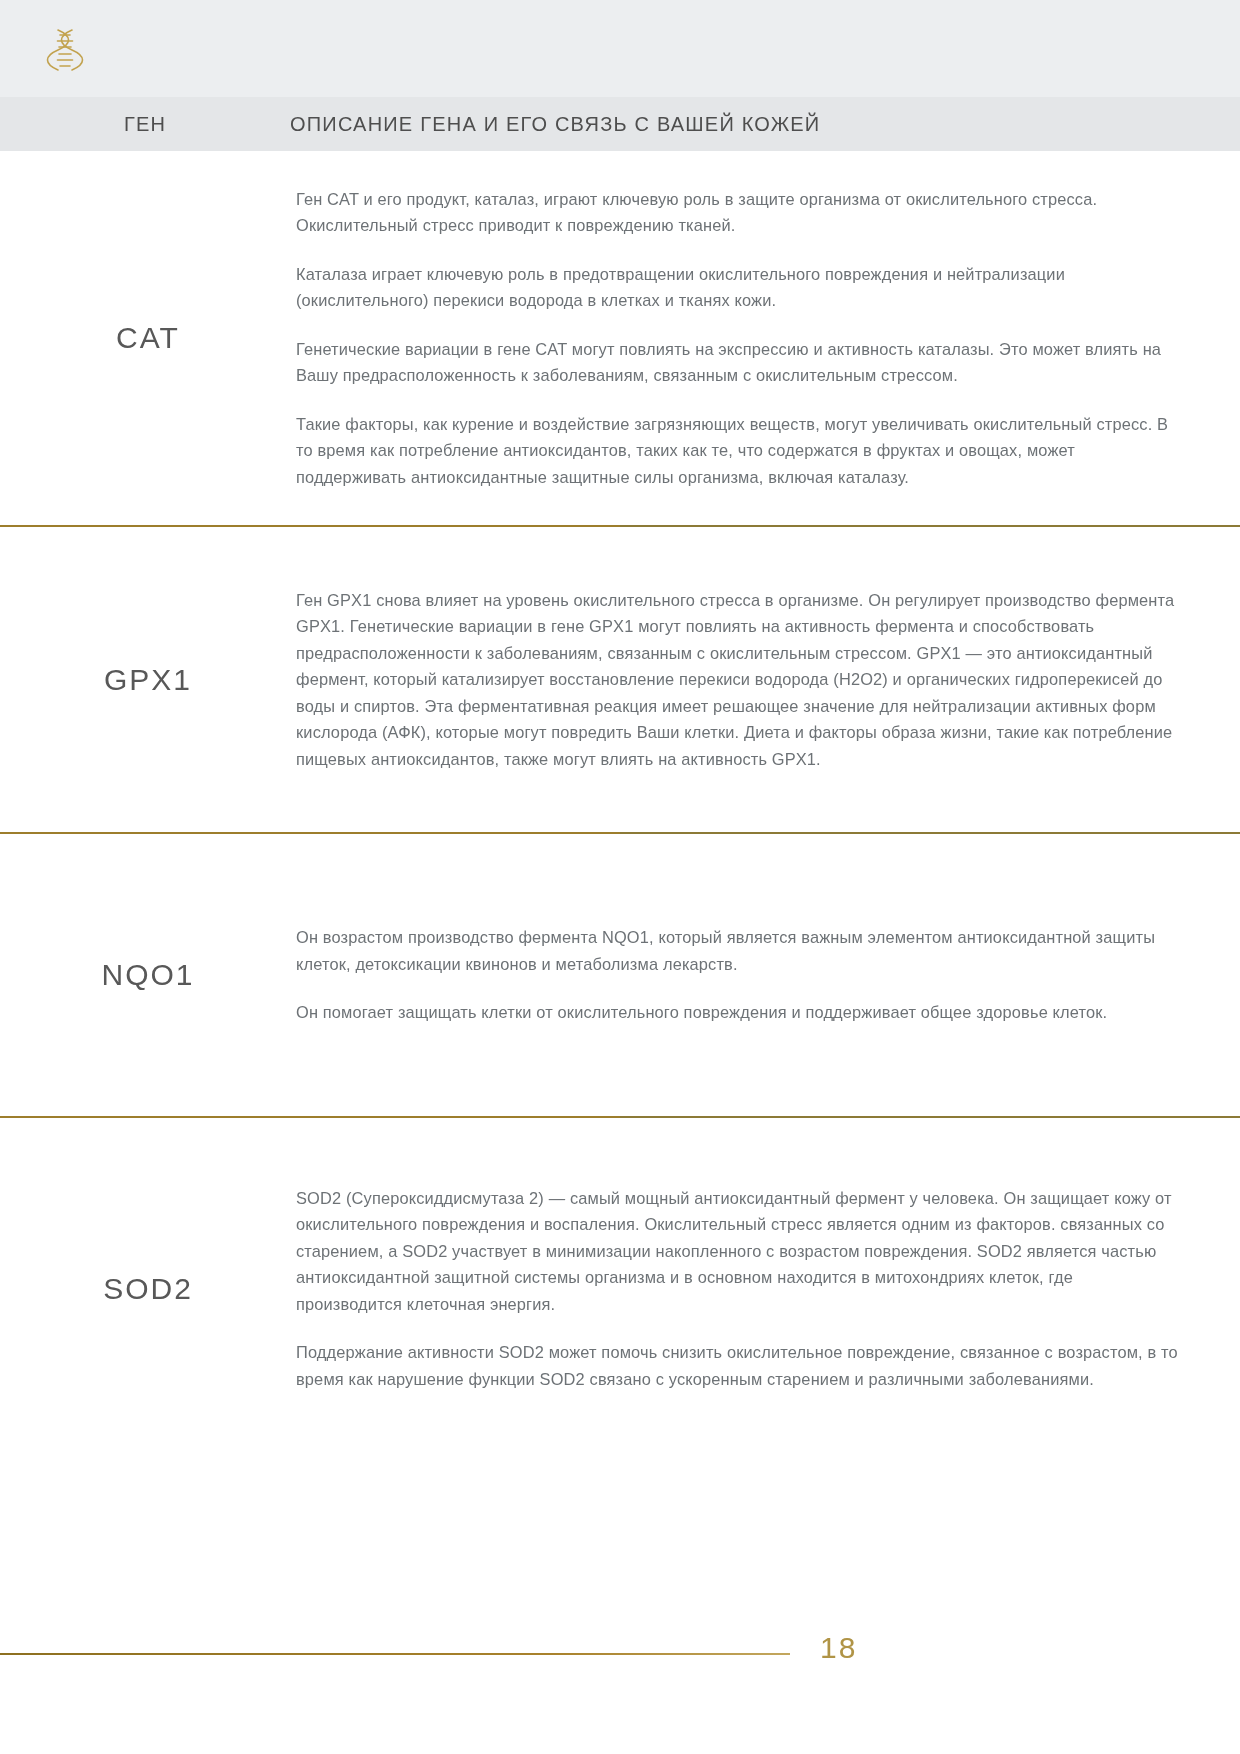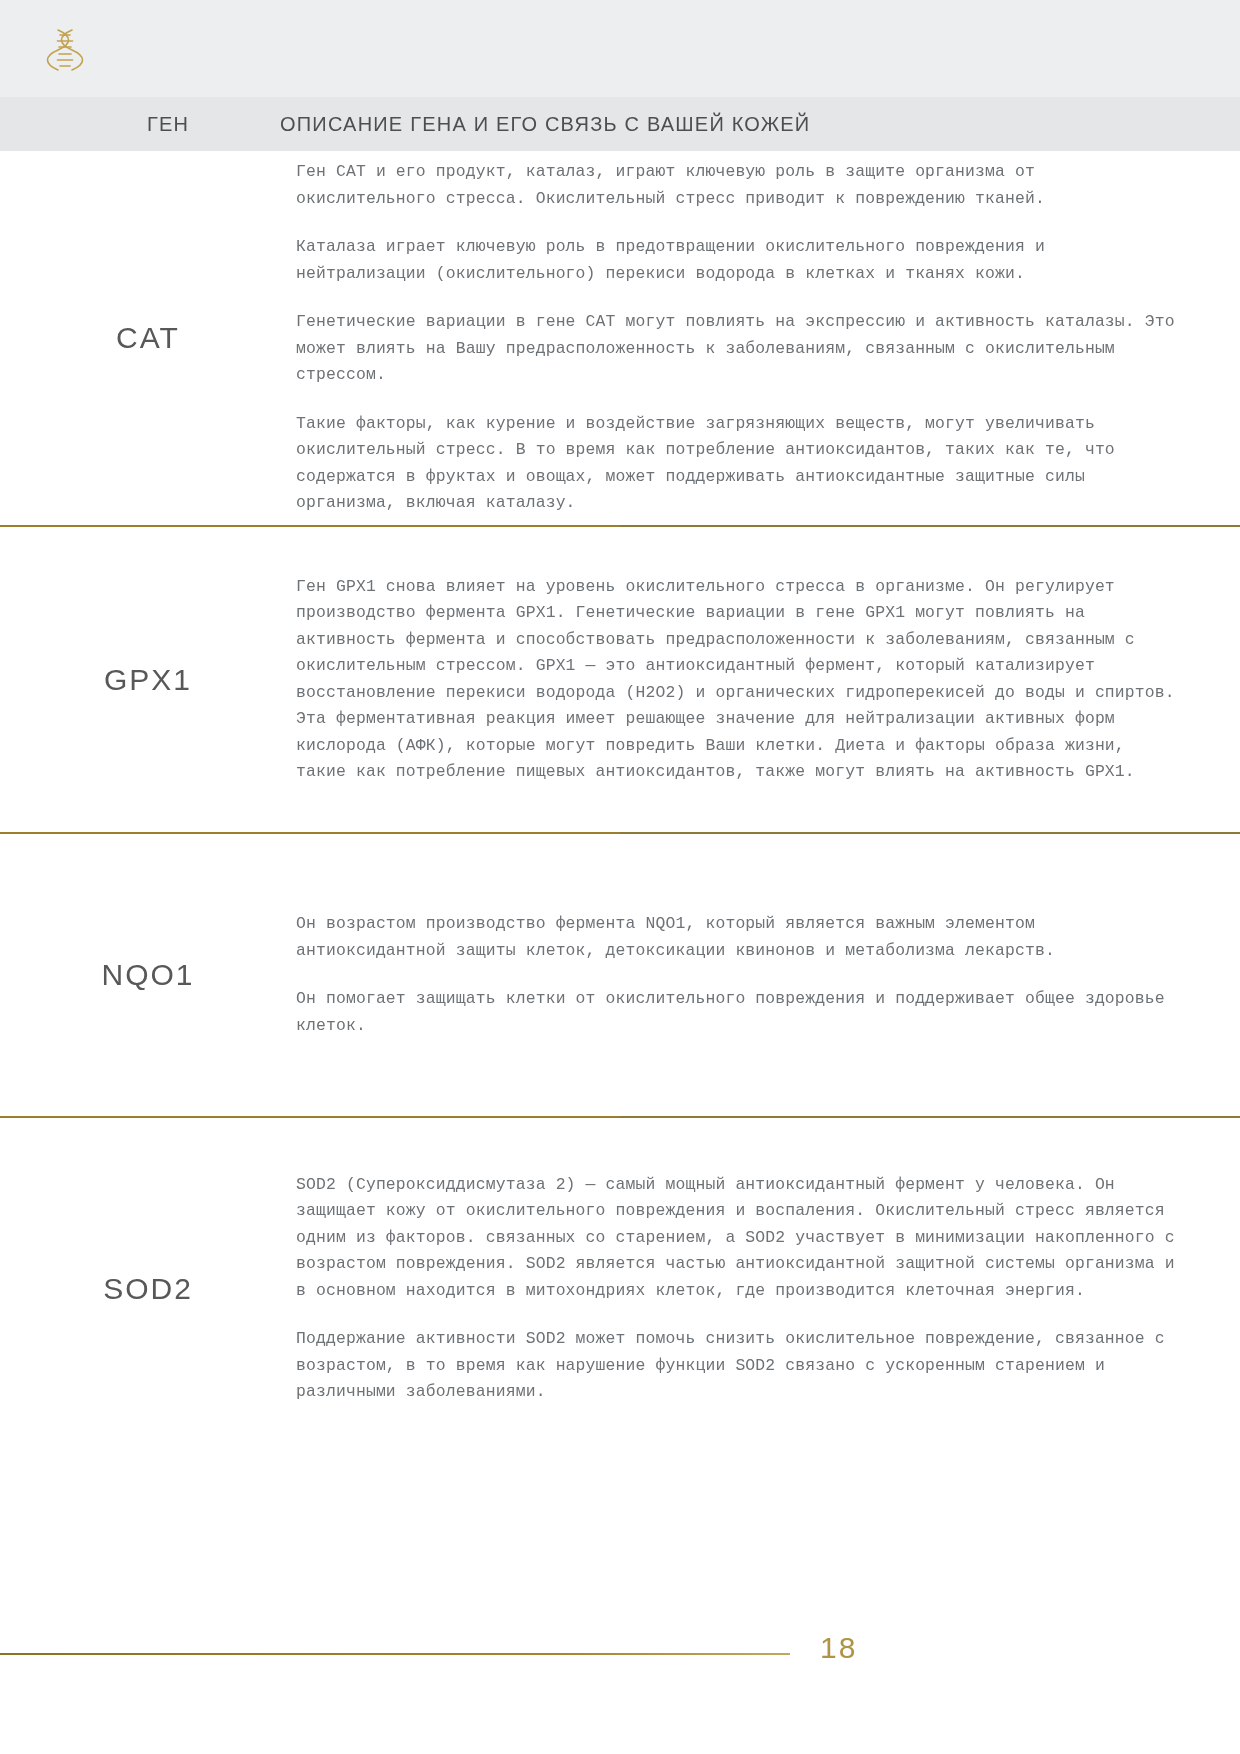--- a/index.html
+++ b/index.html
@@ -44,25 +44,24 @@
   .th-gene {
     position: absolute;
     left: 0;
     top: 16px;
     width: 290px;
     text-align: center;
     font-size: 20px;
     letter-spacing: 1.2px;
     color: #4e4e4e;
     font-weight: 400;
-    padding-left: 23px;
   }
   .th-desc {
     position: absolute;
-    left: 280px;
+    left: 290px;
     top: 16px;
     font-size: 20px;
     letter-spacing: 1.2px;
     color: #4e4e4e;
     font-weight: 400;
   }
 
   
   .rows {
     position: absolute;
@@ -81,21 +80,20 @@
     flex: 0 0 296px;
     text-align: center;
     font-size: 30px;
     letter-spacing: 2px;
     color: #585858;
     font-weight: 400;
   }
   .row-desc {
     flex: 1 1 auto;
     padding-right: 58px;
-    font-family: Liberation Mono, monospace;
   }
   .para {
     font-size: 16.4px;
     line-height: 26.5px;
     color: #6d7276;
     margin: 0 0 22px 0;
     letter-spacing: 0.15px;
   }
   .para:last-child { margin-bottom: 0; }
 

